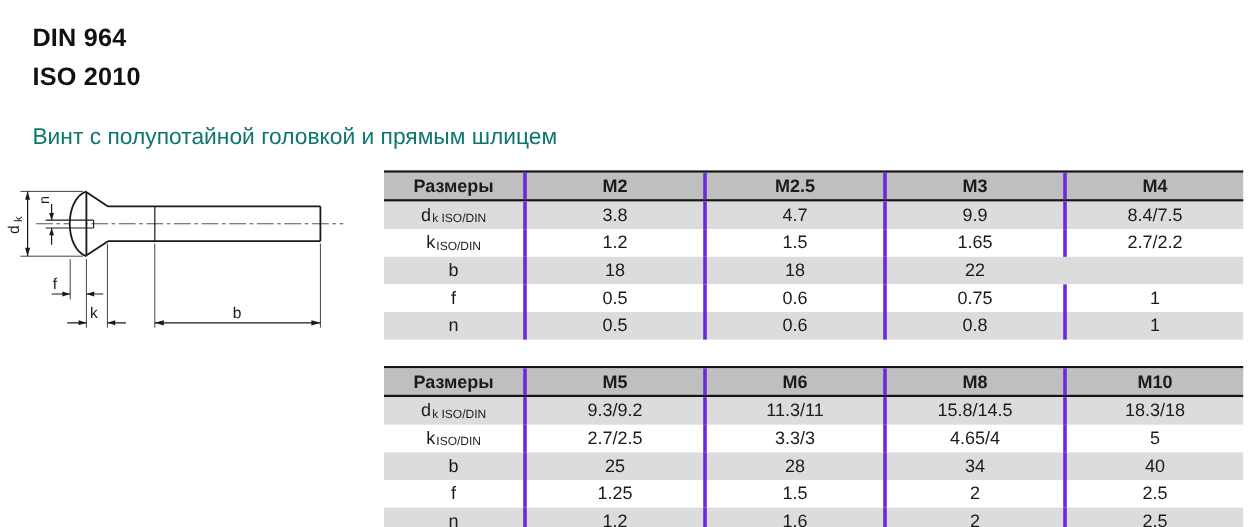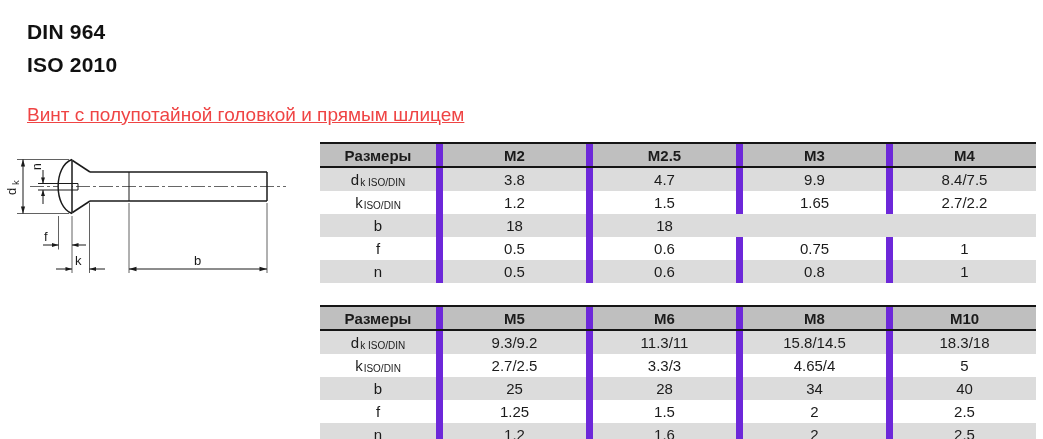--- a/index.html
+++ b/index.html
@@ -3,35 +3,35 @@
 <meta charset="utf-8">
 <style>
   html,body { margin:0; padding:0; background:#fff; }
   #page {
     position:relative; width:1043px; height:439px; background:#ffffff;
     font-family:"Liberation Sans", sans-serif; color:#1b1b1b; overflow:hidden;margin-top:12px;
   }
   .title-line { position:absolute; left:27px; font-weight:700; font-size:21px; letter-spacing:0.2px; color:#111; }
   #din-title { top:8px; }
   #iso-title { top:41px; }
-  #subtitle  { position:absolute; left:27px; top:92px; font-size:19px; font-weight:400; color:#ef4444;text-decoration:underline; }
+  #subtitle  { position:absolute; left:27px; top:92px; font-size:19px; font-weight:400; color:#0f766e; }
 
   #drawing { position:absolute; left:0px; top:130px; }
 
   .dim-table { position:absolute; left:320px; width:716px; border-top:2px solid #151515; }
   #table-1 { top:130px; }
   #table-2 { top:293px; }
   .trow { display:grid; grid-template-columns:116px 150px 150px 150px 150px; }
   .tcell { display:flex; align-items:center; justify-content:center; font-size:15px; line-height:1; }
   .thead { background:#bfbfbf; border-bottom:2px solid #151515; }
   .thead .tcell { height:22px; font-weight:700; }
   .trow.odd  { background:#dcdcdc; }
   .trow.even { background:#ffffff; }
   .trow.odd .tcell, .trow.even .tcell { height:23px; }
-  .sep { border-left:7px solid #6d28d9; }
+  .sep { border-left:3px solid #6d28d9; }
   .sub { font-size:10px; position:relative; top:3px; margin-left:1px; }
 
   svg text { font-family:"Liberation Sans", sans-serif; fill:#1a1a1a; }
 </style>
 </head>
 <body>
 
 <div id="page">
 
   <div id="din-title" class="title-line">DIN 964</div>
@@ -128,20 +128,21 @@
         <div class="tcell sep">1.5</div>
         <div class="tcell sep">1.65</div>
         <div class="tcell sep">2.7/2.2</div>
       </div>
       <div class="trow odd">
         <div class="tcell">
           <span>b</span>
         </div>
         <div class="tcell sep">18</div>
         <div class="tcell sep">18</div>
+        <div class="tcell sep">22</div>
       </div>
       <div class="trow even">
         <div class="tcell">
           <span>f</span>
         </div>
         <div class="tcell sep">0.5</div>
         <div class="tcell sep">0.6</div>
         <div class="tcell sep">0.75</div>
         <div class="tcell sep">1</div>
       </div>

